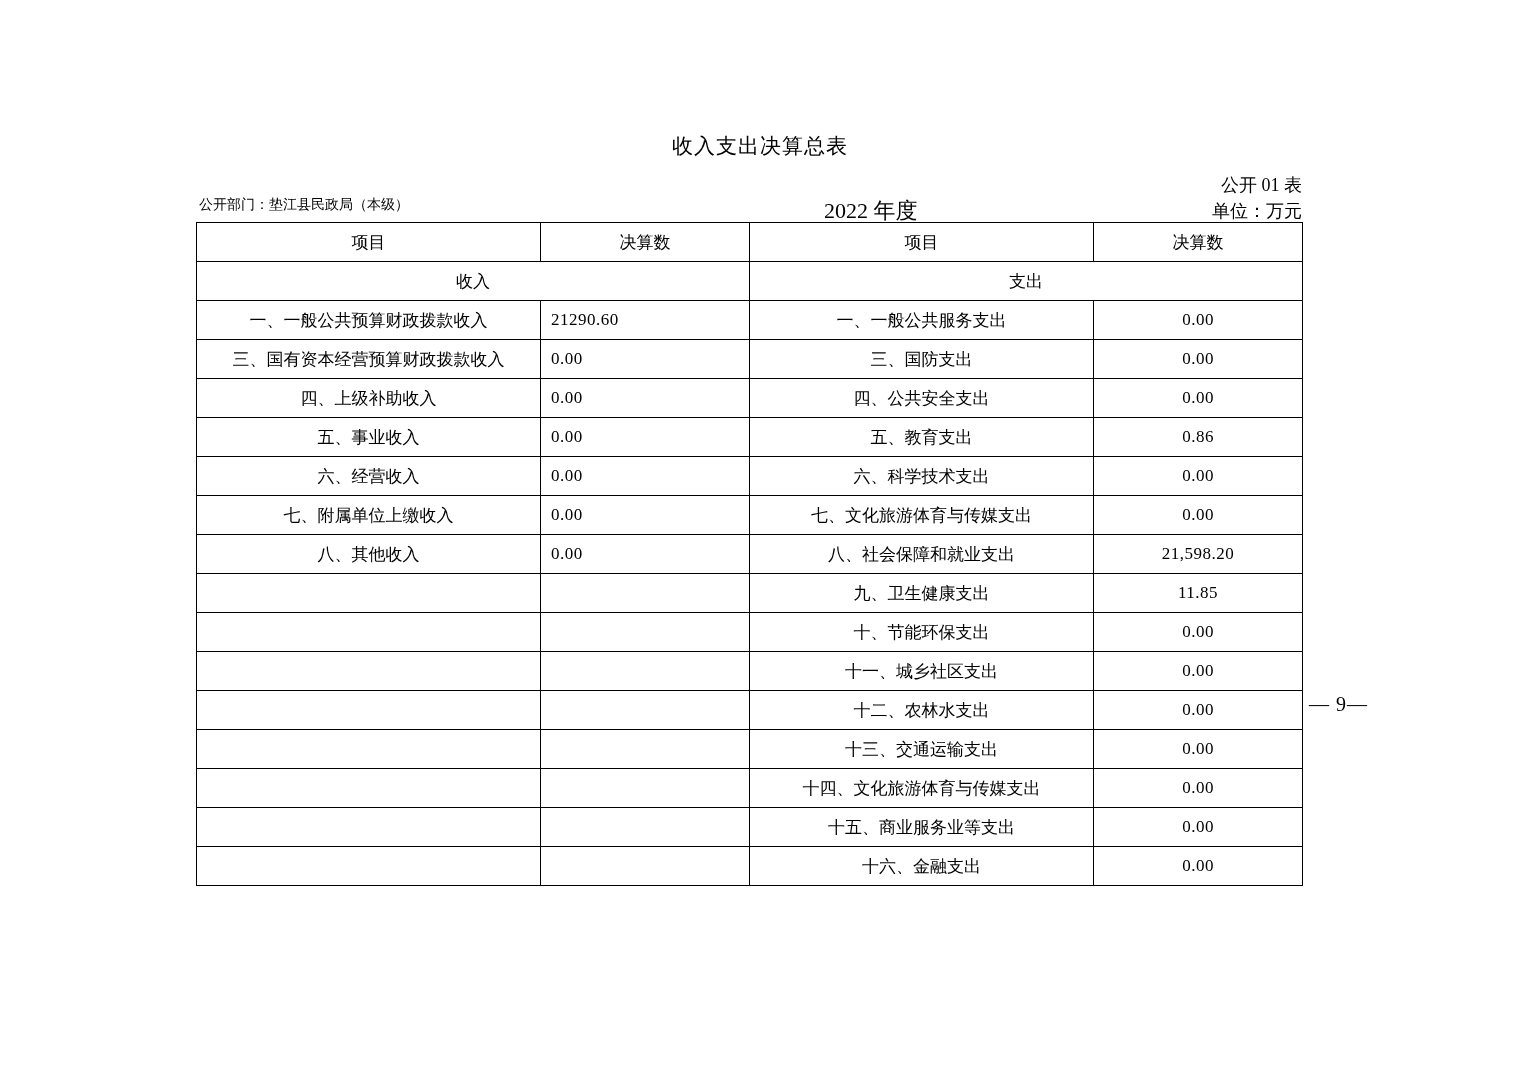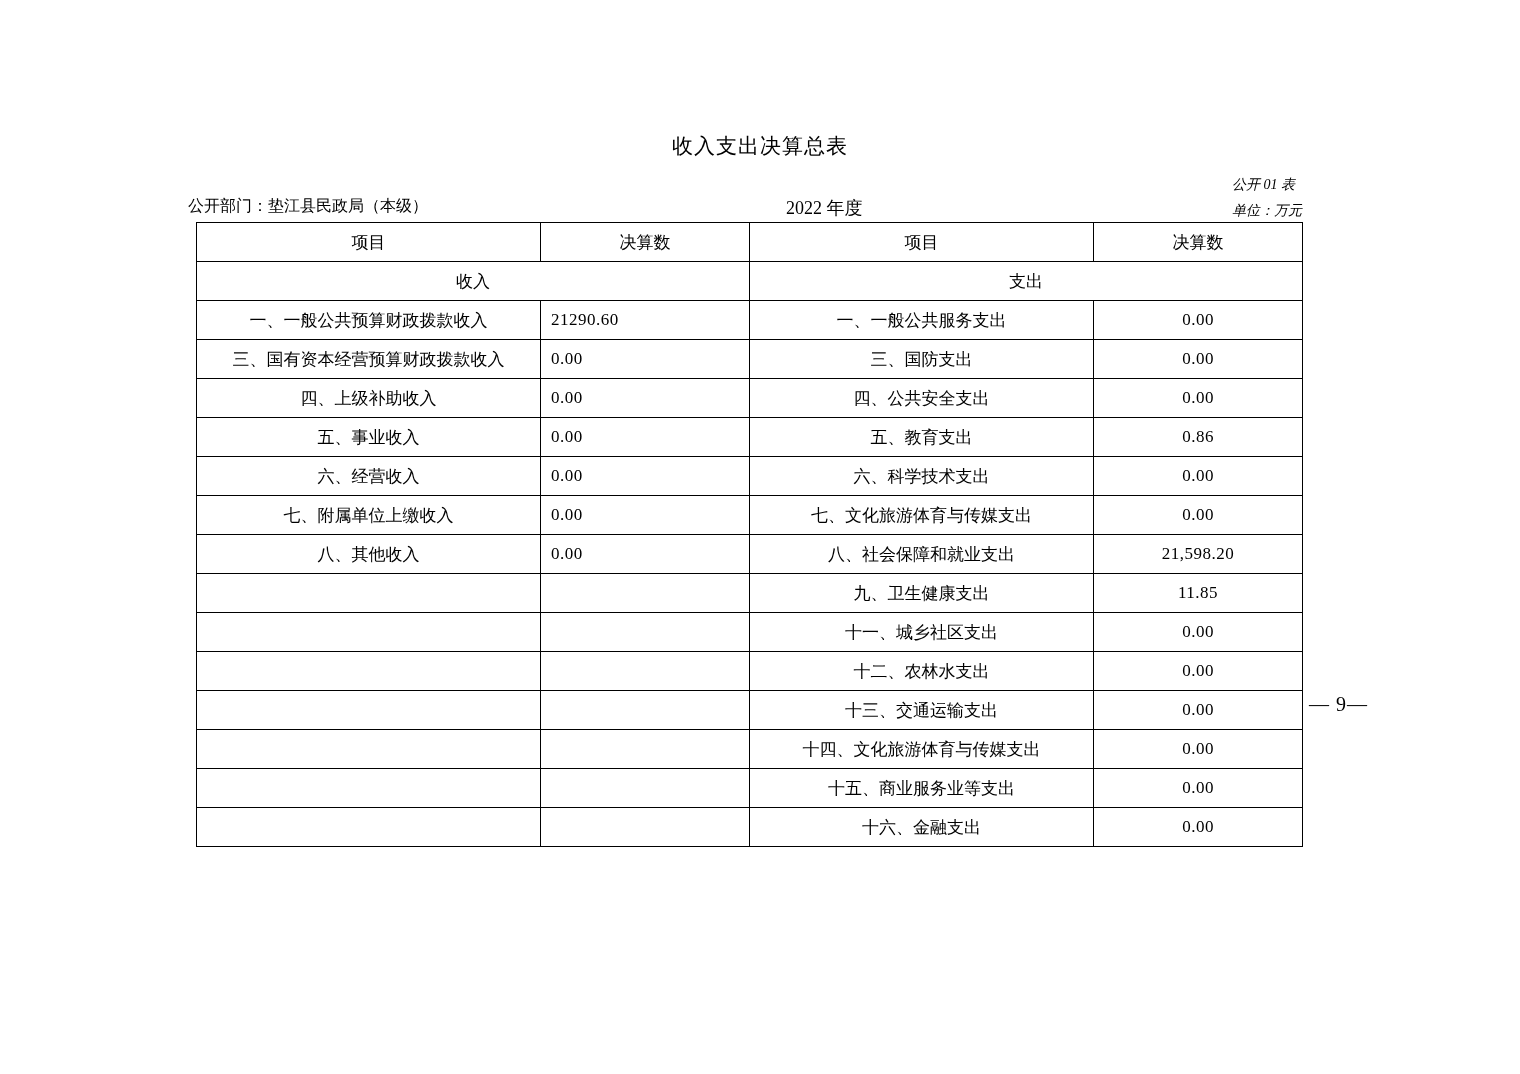--- a/index.html
+++ b/index.html
@@ -28,36 +28,35 @@
     left: 0;
     width: 1520px;
     text-align: center;
     font-size: 21px;
     letter-spacing: 1px;
   }
   .meta-right {
     position: absolute;
     right: 218px;
     top: 172px;
-    text-align: left;
+    text-align: right;
+    font-size: 18px;
+    line-height: 26px;
+  }
+  .meta-left {
+    position: absolute;
+    left: 199px;
+    top: 196px;
     font-size: 14px;
-    line-height: 26px;
-    font-style: italic;
-  }
-  .meta-left {
-    position: absolute;
-    left: 188px;
+  }
+  .meta-center {
+    position: absolute;
+    left: 824px;
     top: 196px;
-    font-size: 16px;
-  }
-  .meta-center {
-    position: absolute;
-    left: 786px;
-    top: 196px;
-    font-size: 18px;
+    font-size: 22px;
   }
   table.main {
     position: absolute;
     top: 222px;
     left: 196px;
     width: 1106px;
     border-collapse: collapse;
     table-layout: fixed;
   }
   table.main td {
@@ -178,20 +177,26 @@
       </tr>
       <tr>
         <td class="lbl empty"></td>
         <td class="num empty"></td>
         <td class="lbl">九、卫生健康支出</td>
         <td class="num-c">11.85</td>
       </tr>
       <tr>
         <td class="lbl empty"></td>
         <td class="num empty"></td>
+        <td class="lbl">十、节能环保支出</td>
+        <td class="num-c">0.00</td>
+      </tr>
+      <tr>
+        <td class="lbl empty"></td>
+        <td class="num empty"></td>
         <td class="lbl">十一、城乡社区支出</td>
         <td class="num-c">0.00</td>
       </tr>
       <tr>
         <td class="lbl empty"></td>
         <td class="num empty"></td>
         <td class="lbl">十二、农林水支出</td>
         <td class="num-c">0.00</td>
       </tr>
       <tr>

